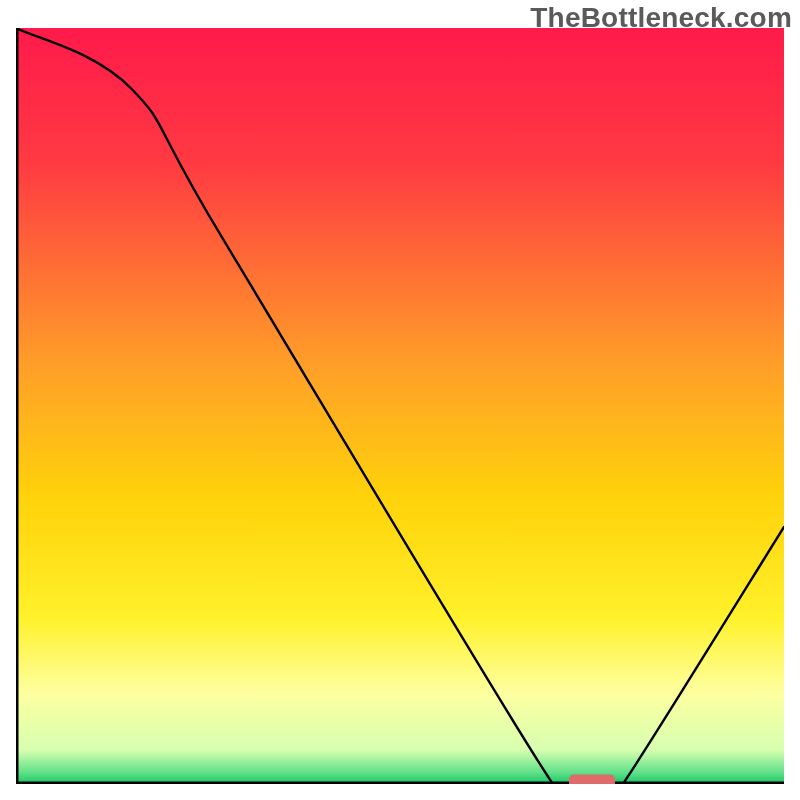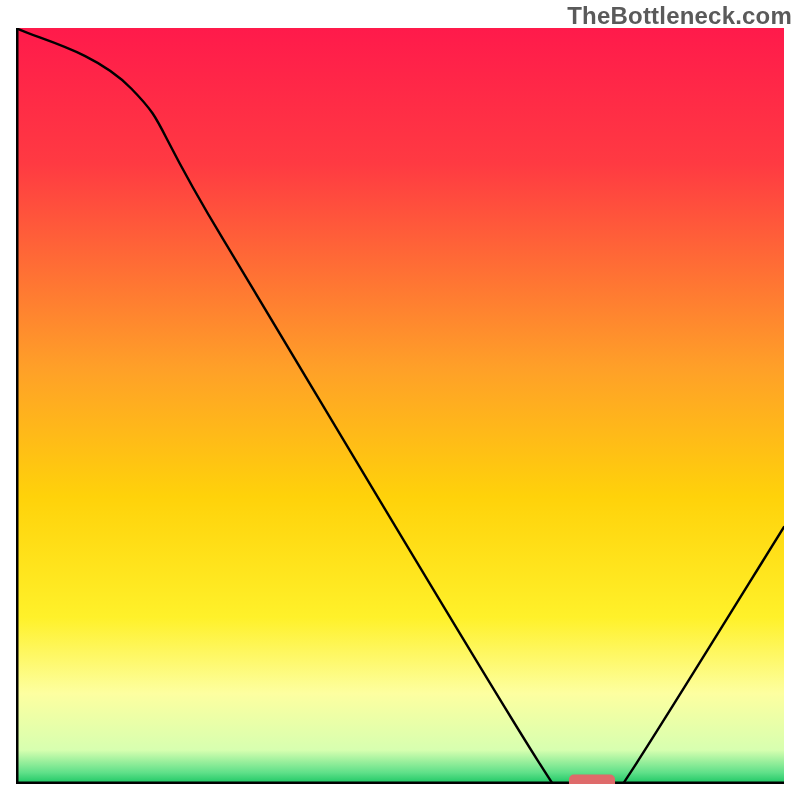--- a/index.html
+++ b/index.html
@@ -12,21 +12,21 @@
   }
   .container {
     position: relative;
     width: 800px;
     height: 800px;
   }
   .watermark {
     position: absolute;
     top: 2px;
     right: 8px;
-    font-size: 24px;
+    font-size: 28px;
     font-weight: 600;
     color: #5a5a5a;
     letter-spacing: 0.2px;
   }
   .plot-area {
     position: absolute;
     left: 16px;
     top: 28px;
     width: 768px;
     height: 756px;

